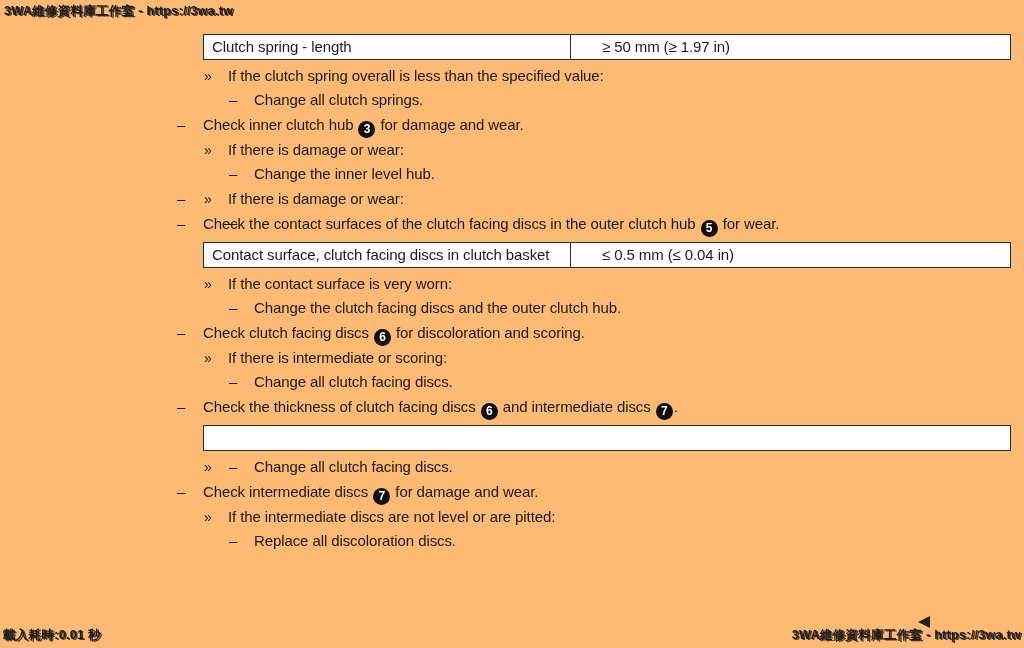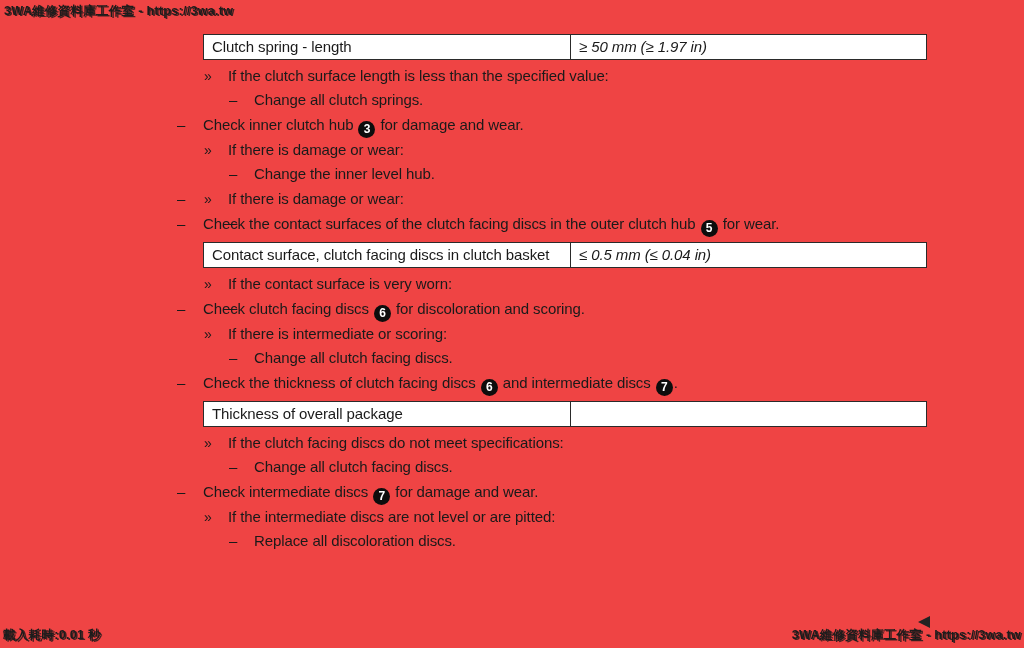--- a/index.html
+++ b/index.html
@@ -3,21 +3,21 @@
 <meta charset="utf-8">
 <style>
   * { margin:0; padding:0; box-sizing:border-box; }
   html,body { width:1024px; height:648px; }
   body {
     background:#ffffff;
     font-family:"Liberation Sans", sans-serif;
     color:#1a1a1a;
     overflow:hidden;
   }
-  .page { position:relative; width:1024px; height:648px; background:#ef4444; }
+  .page { position:relative; width:1024px; height:648px; background:#fdba74; }
 
   
   .wm {
     position:absolute;
     font-size:12.5px;
     font-weight:bold;
     color:#1c1c1c;
     text-shadow:1.6px 0.7px 0 rgba(25,25,25,0.8);
     letter-spacing:0.3px;
     white-space:nowrap;
@@ -52,36 +52,37 @@
     font-size:12px;
     font-weight:bold;
     line-height:17px;
     text-align:center;
     vertical-align:-3px;
     margin:0 1px;
   }
 
   .spec-table {
     margin:5px 0 4px 203px;
-    width:724px;
+    width:808px;
     height:26px;
     display:flex;
     border:1px solid #2a2a2a;
     background:#fff;
+    gap:23px;
   }
   .spec-table .cell {
     line-height:24px;
     font-size:15px;
     letter-spacing:-0.1px;
     padding-left:8px;
     white-space:nowrap;
     overflow:hidden;
   }
   .spec-table .label { width:367px; border-right:1px solid #2a2a2a; }
-  .spec-table .value { flex:1;font-style:italic; }
+  .spec-table .value { flex:1; }
 
   .back-arrow {
     position:absolute;
     right:94px;
     top:616px;
     width:0; height:0;
     border-top:6px solid transparent;
     border-bottom:6px solid transparent;
     border-right:12px solid #222;
     cursor:pointer;
@@ -91,43 +92,42 @@
 <body>
 
 <div class="page">
   <div class="wm wm-top">3WA維修資料庫工作室 - https://3wa.tw</div>
 
   <div class="doc" id="doc">
       <div class="spec-table">
         <div class="cell label">Clutch spring - length</div>
         <div class="cell value">≥ 50 mm (≥ 1.97 in)</div>
       </div>
-      <div class="row condition"><span class="marker">»</span><span class="txt">If the clutch surface length is less than the specified value:</span></div>
+      <div class="row condition"><span class="marker">»</span><span class="txt">If the clutch spring overall is less than the specified value:</span></div>
       <div class="row action"><span class="marker">–</span><span class="txt">Change all clutch springs.</span></div>
       <div class="row step"><span class="marker">–</span><span class="txt">Check inner clutch hub <span class="badge">3</span> for damage and wear.</span></div>
       <div class="row condition"><span class="marker">»</span><span class="txt">If there is damage or wear:</span></div>
       <div class="row action"><span class="marker">–</span><span class="txt">Change the inner level hub.</span></div>
       <div class="row step"><span class="marker">–</span></div>
       <div class="row condition"><span class="marker">»</span><span class="txt">If there is damage or wear:</span></div>
       <div class="row action"><span class="marker">–</span></div>
       <div class="row step"><span class="marker">–</span><span class="txt">Check the contact surfaces of the clutch facing discs in the outer clutch hub <span class="badge">5</span> for wear.</span></div>
       <div class="spec-table">
         <div class="cell label">Contact surface, clutch facing discs in clutch basket</div>
         <div class="cell value">≤ 0.5 mm (≤ 0.04 in)</div>
       </div>
       <div class="row condition"><span class="marker">»</span><span class="txt">If the contact surface is very worn:</span></div>
-      <div class="row action"><span class="marker">–</span></div>
+      <div class="row action"><span class="marker">–</span><span class="txt">Change the clutch facing discs and the outer clutch hub.</span></div>
       <div class="row step"><span class="marker">–</span><span class="txt">Check clutch facing discs <span class="badge">6</span> for discoloration and scoring.</span></div>
       <div class="row condition"><span class="marker">»</span><span class="txt">If there is intermediate or scoring:</span></div>
       <div class="row action"><span class="marker">–</span><span class="txt">Change all clutch facing discs.</span></div>
       <div class="row step"><span class="marker">–</span><span class="txt">Check the thickness of clutch facing discs <span class="badge">6</span> and intermediate discs <span class="badge">7</span>.</span></div>
       <div class="spec-table">
-        <div class="cell label">Thickness of overall package</div>
       </div>
-      <div class="row condition"><span class="marker">»</span><span class="txt">If the clutch facing discs do not meet specifications:</span></div>
+      <div class="row condition"><span class="marker">»</span></div>
       <div class="row action"><span class="marker">–</span><span class="txt">Change all clutch facing discs.</span></div>
       <div class="row step"><span class="marker">–</span><span class="txt">Check intermediate discs <span class="badge">7</span> for damage and wear.</span></div>
       <div class="row condition"><span class="marker">»</span><span class="txt">If the intermediate discs are not level or are pitted:</span></div>
       <div class="row action"><span class="marker">–</span><span class="txt">Replace all discoloration discs.</span></div>
     </div>
 
   <div class="back-arrow"></div>
   <div class="wm wm-bottom-left">載入耗時:0.01 秒</div>
   <div class="wm wm-bottom-right">3WA維修資料庫工作室 - https://3wa.tw</div>
 </div>

